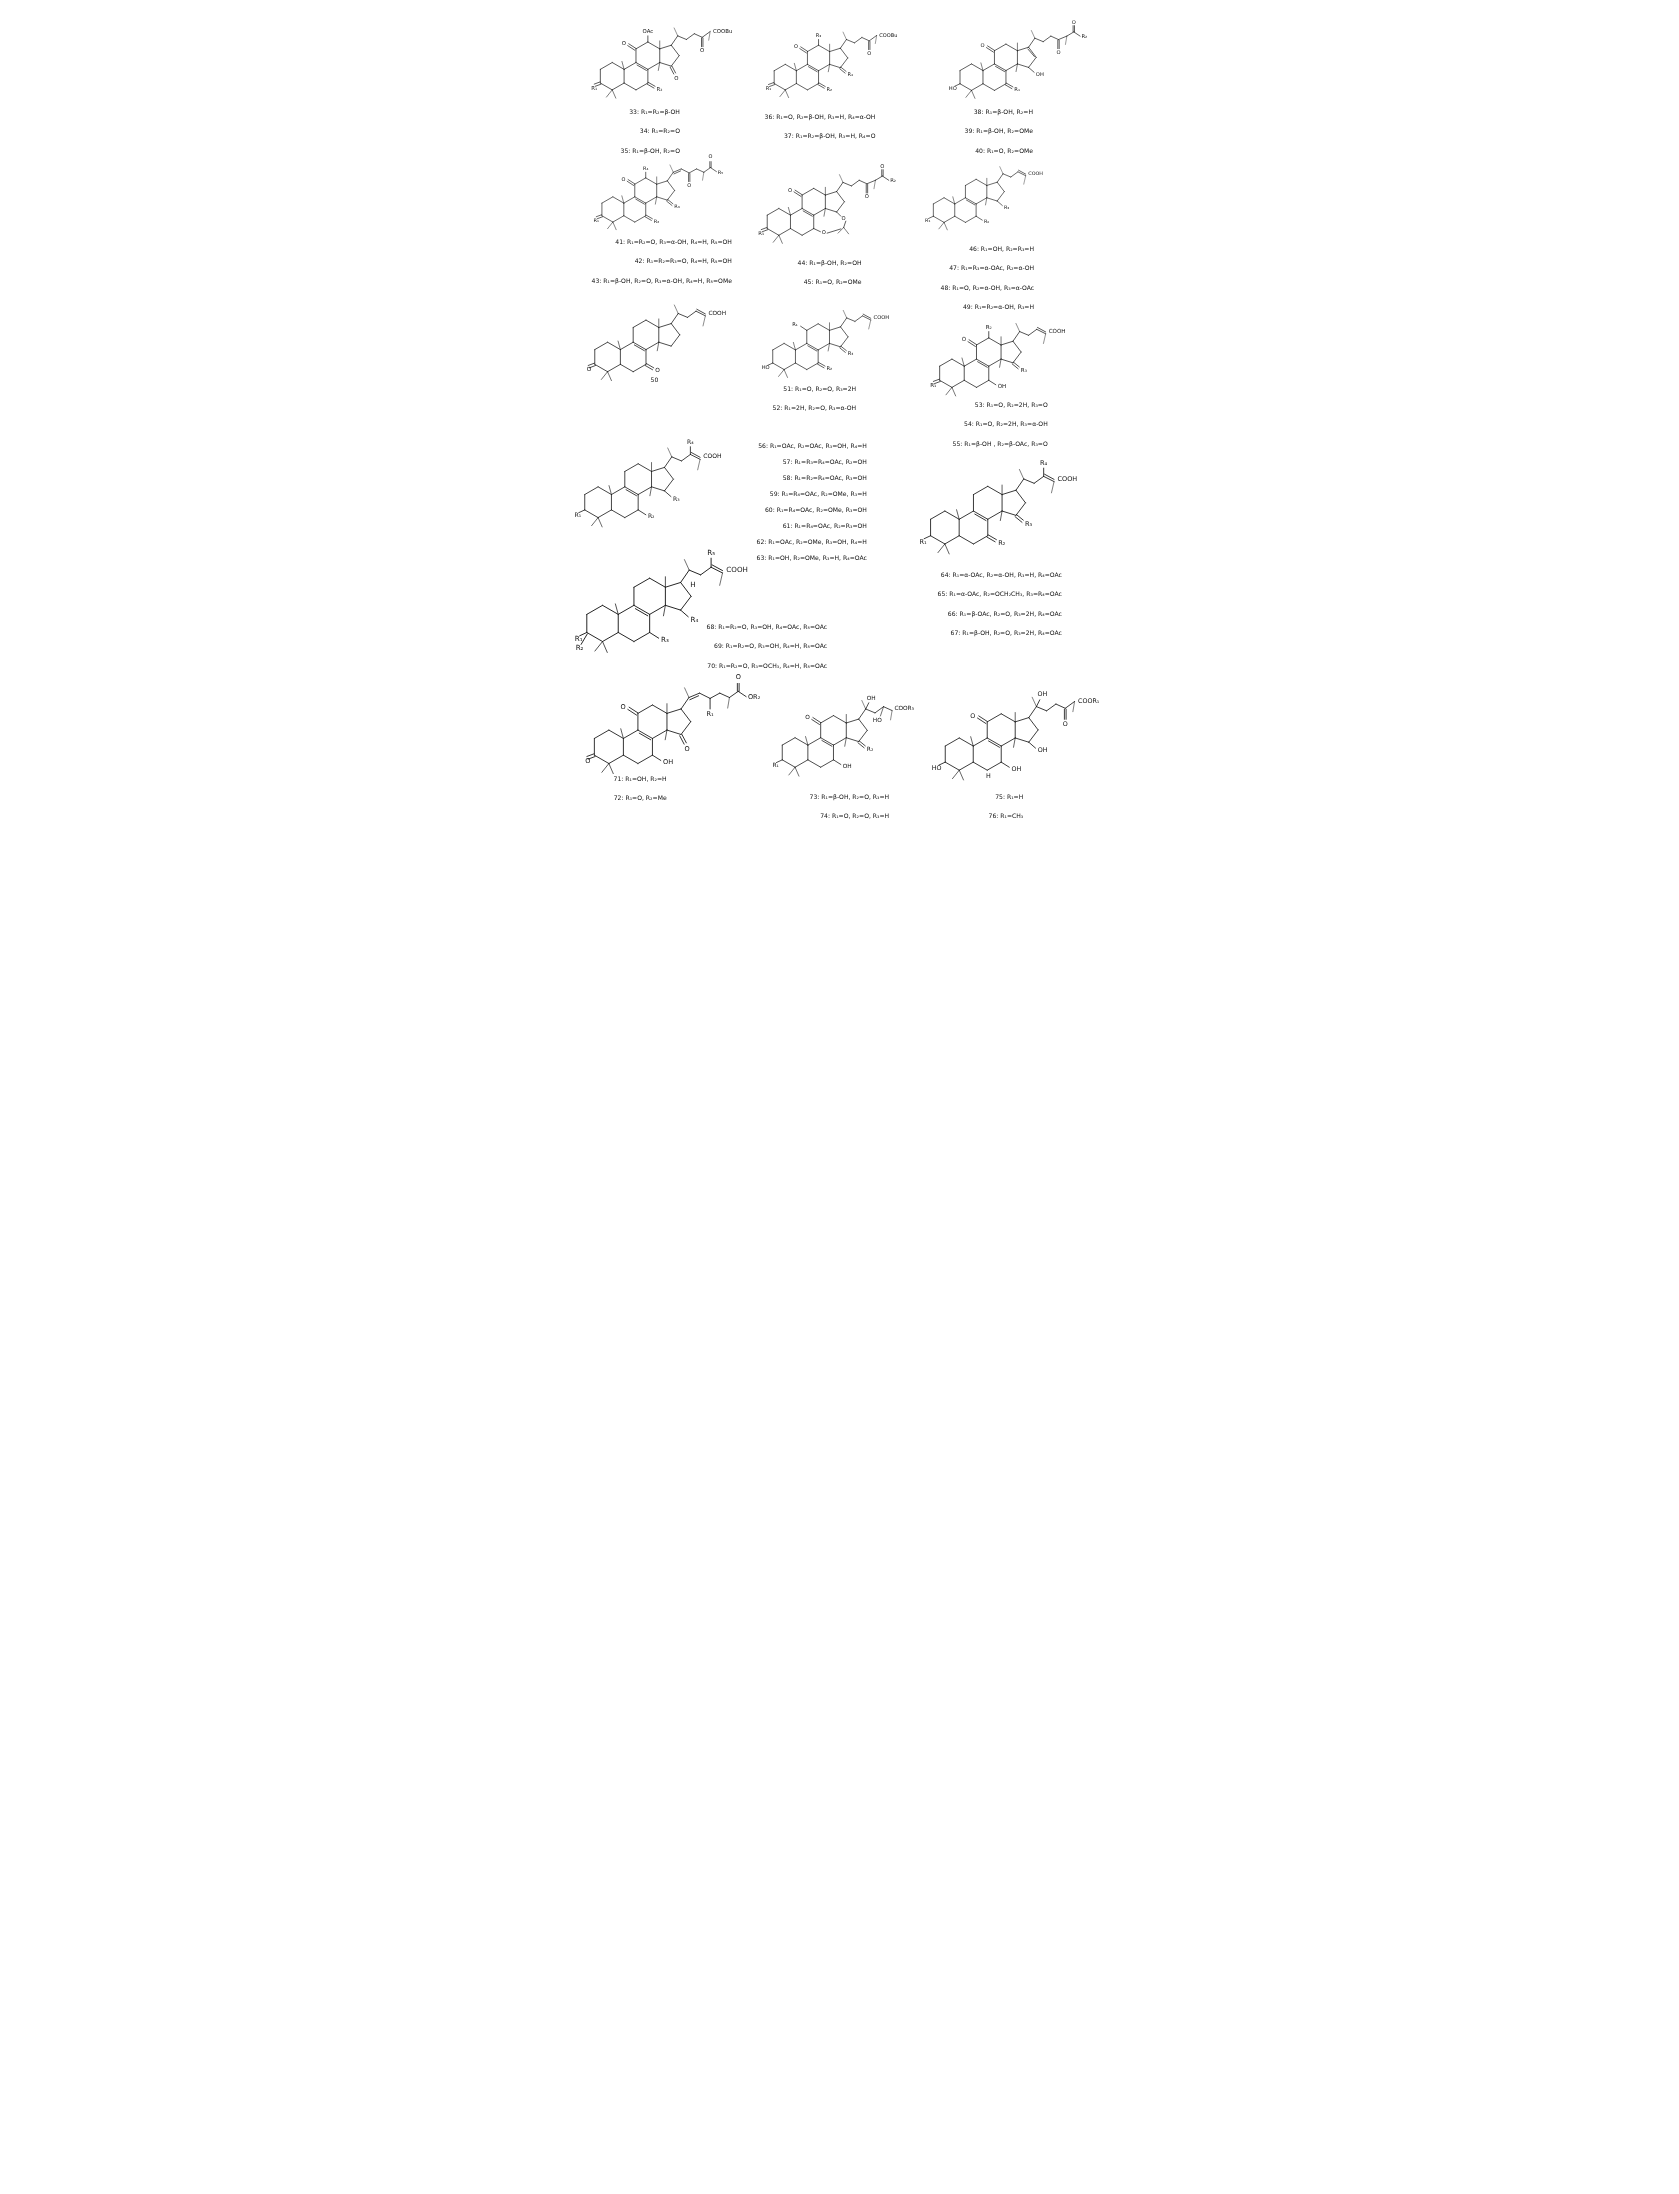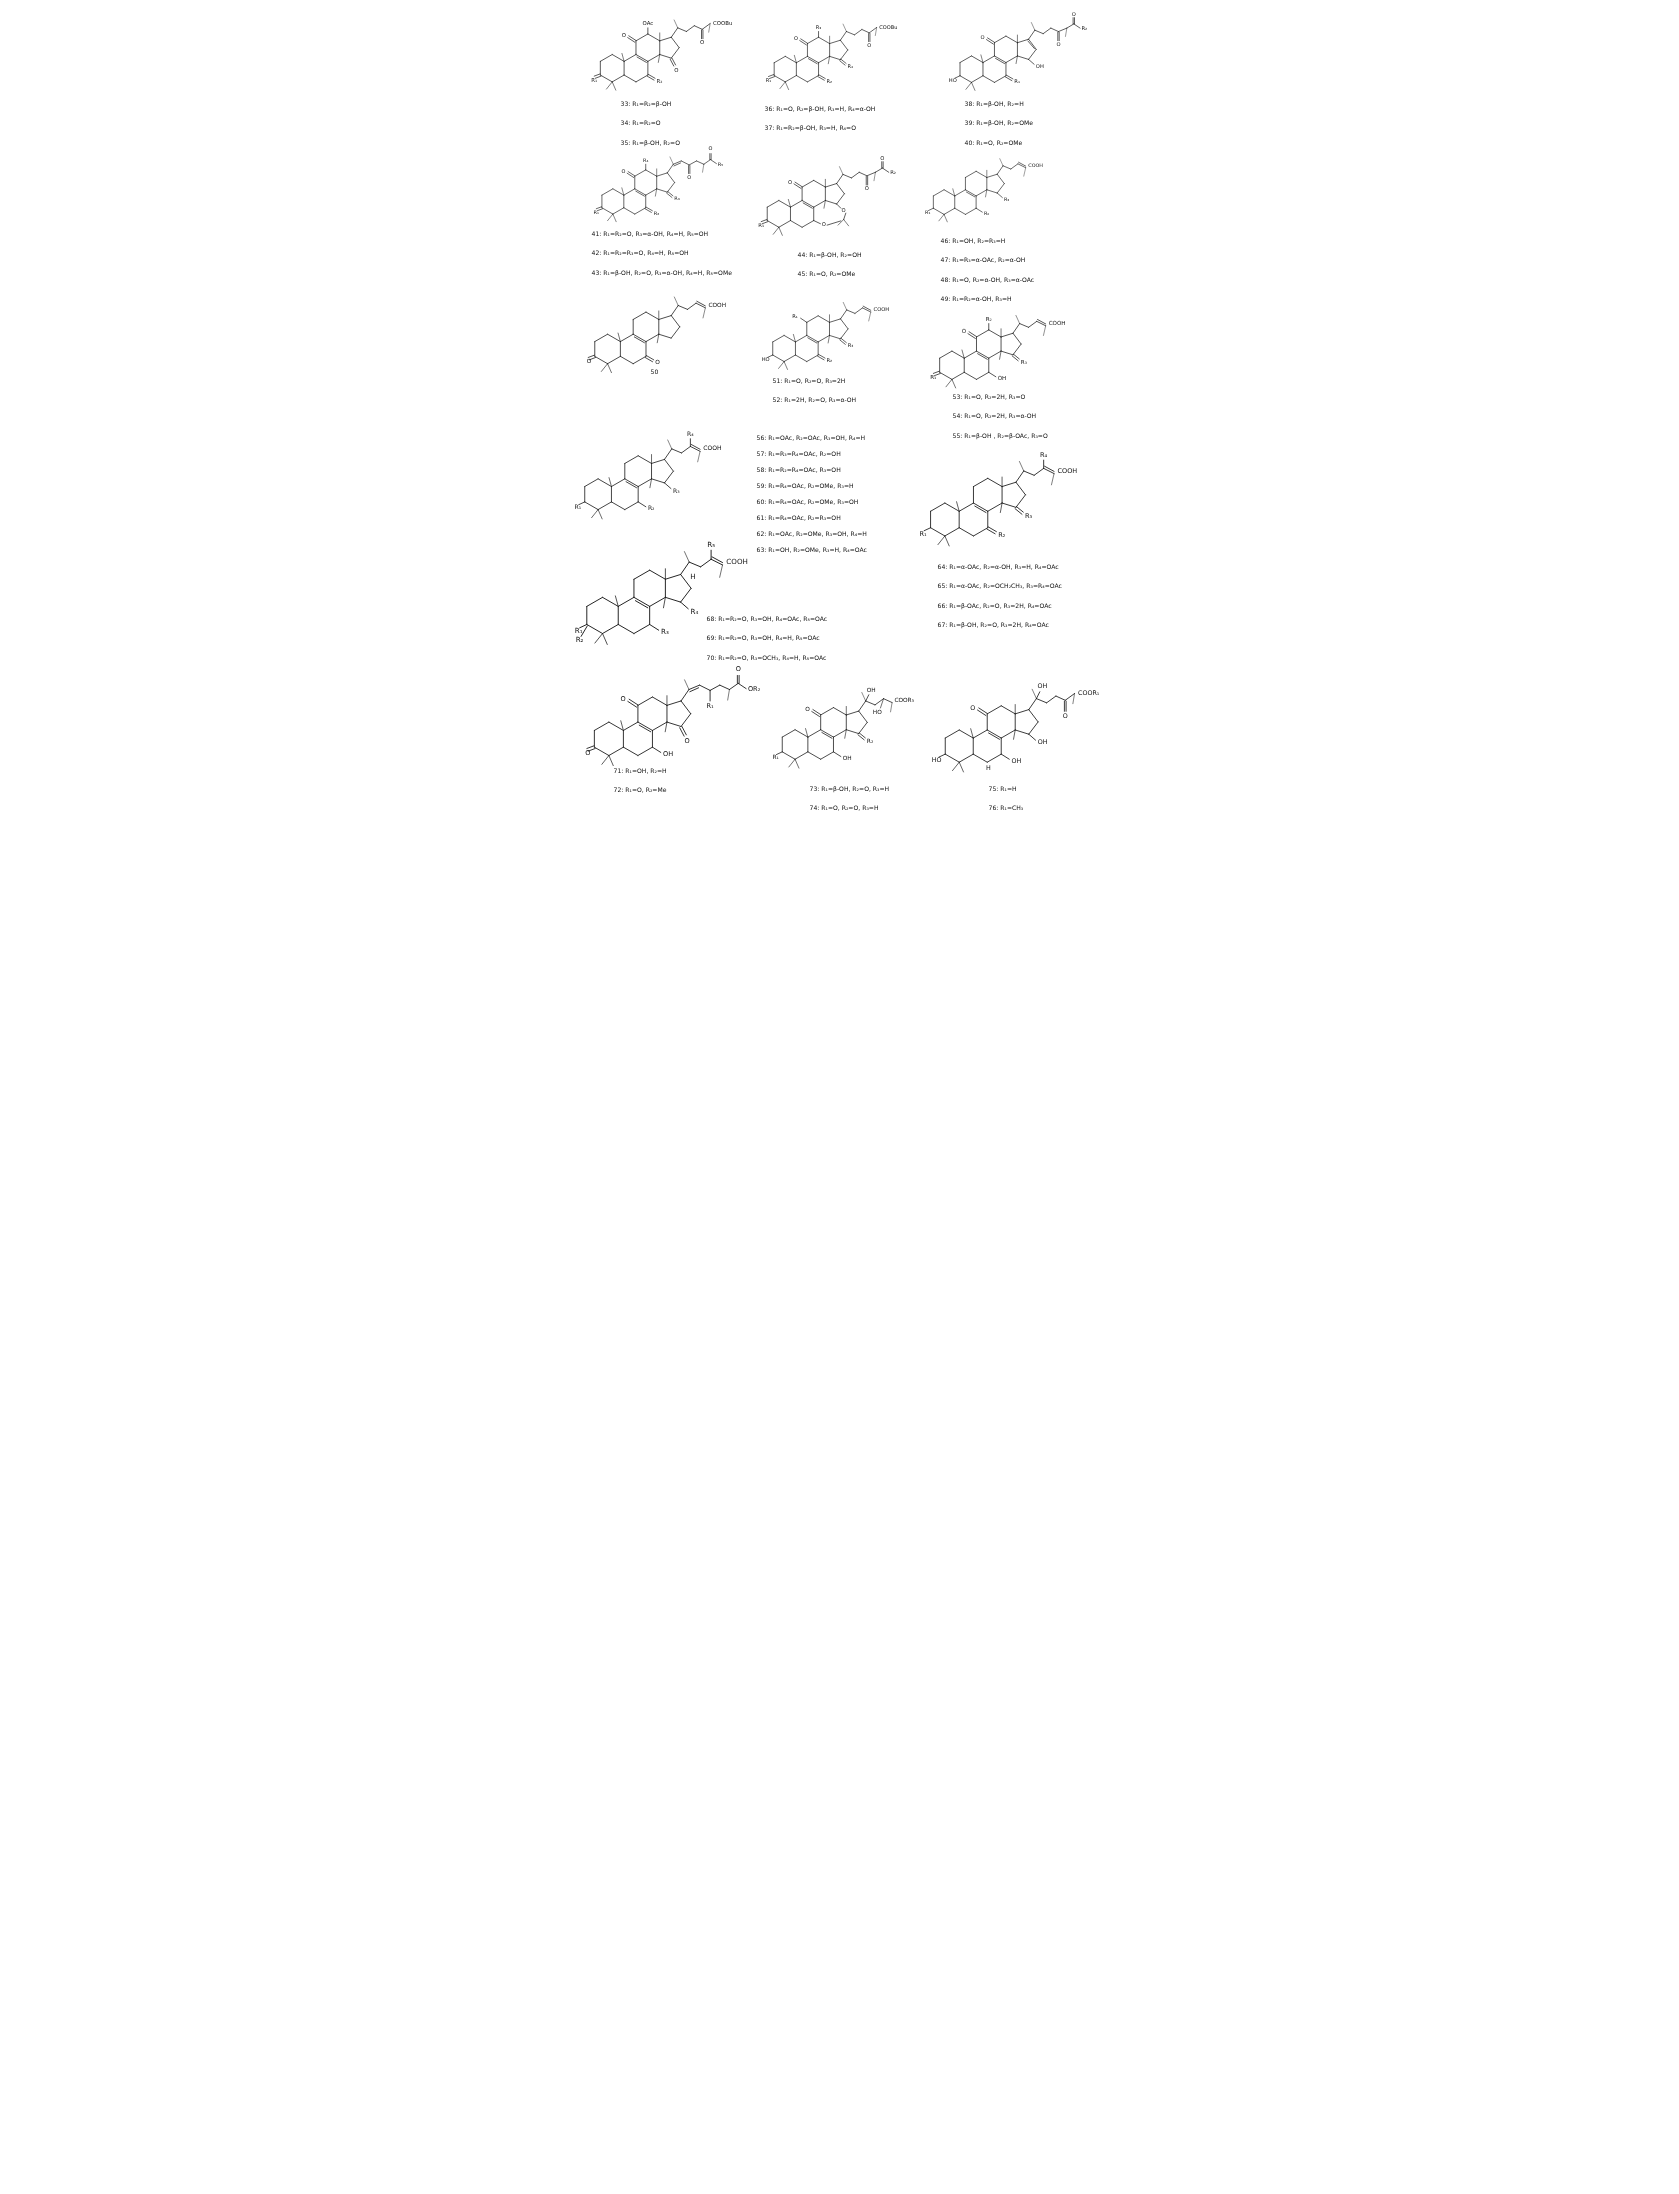--- a/index.html
+++ b/index.html
@@ -1,17 +1,17 @@
 <!DOCTYPE html>
 <html style="font-size:7px"><head>
 <meta charset="utf-8">
 <style>
   html,body{margin:0;padding:0;background:#ffffff;}
   body{font-family:"DejaVu Sans","Liberation Sans",sans-serif;color:#111;}
-  #canvas{position:relative;width:560px;height:821px;background:#fff;margin:0 auto;overflow:hidden;}
+  #canvas{position:relative;width:560px;height:821px;background:#fff;margin:8px auto;overflow:hidden;text-align:right;}
   svg.mol{position:absolute;overflow:visible;}
   svg.mol text{font-family:"DejaVu Sans","Liberation Sans",sans-serif;fill:#111;}
   .defs{position:absolute;font-size:6.1px;color:#111;}
   .def{height:8px;line-height:8px;margin-bottom:11.4px;white-space:nowrap;}
   .defs.tight .def{margin-bottom:8px;}
   .defs.solo .def{margin-bottom:0;}
   
   #s1{left:24px;top:6.6px;width:163px;height:90px;}
   #s2{left:197px;top:12.3px;width:156px;height:84px;}
   #s3{left:373px;top:9.7px;width:180px;height:87px;}

